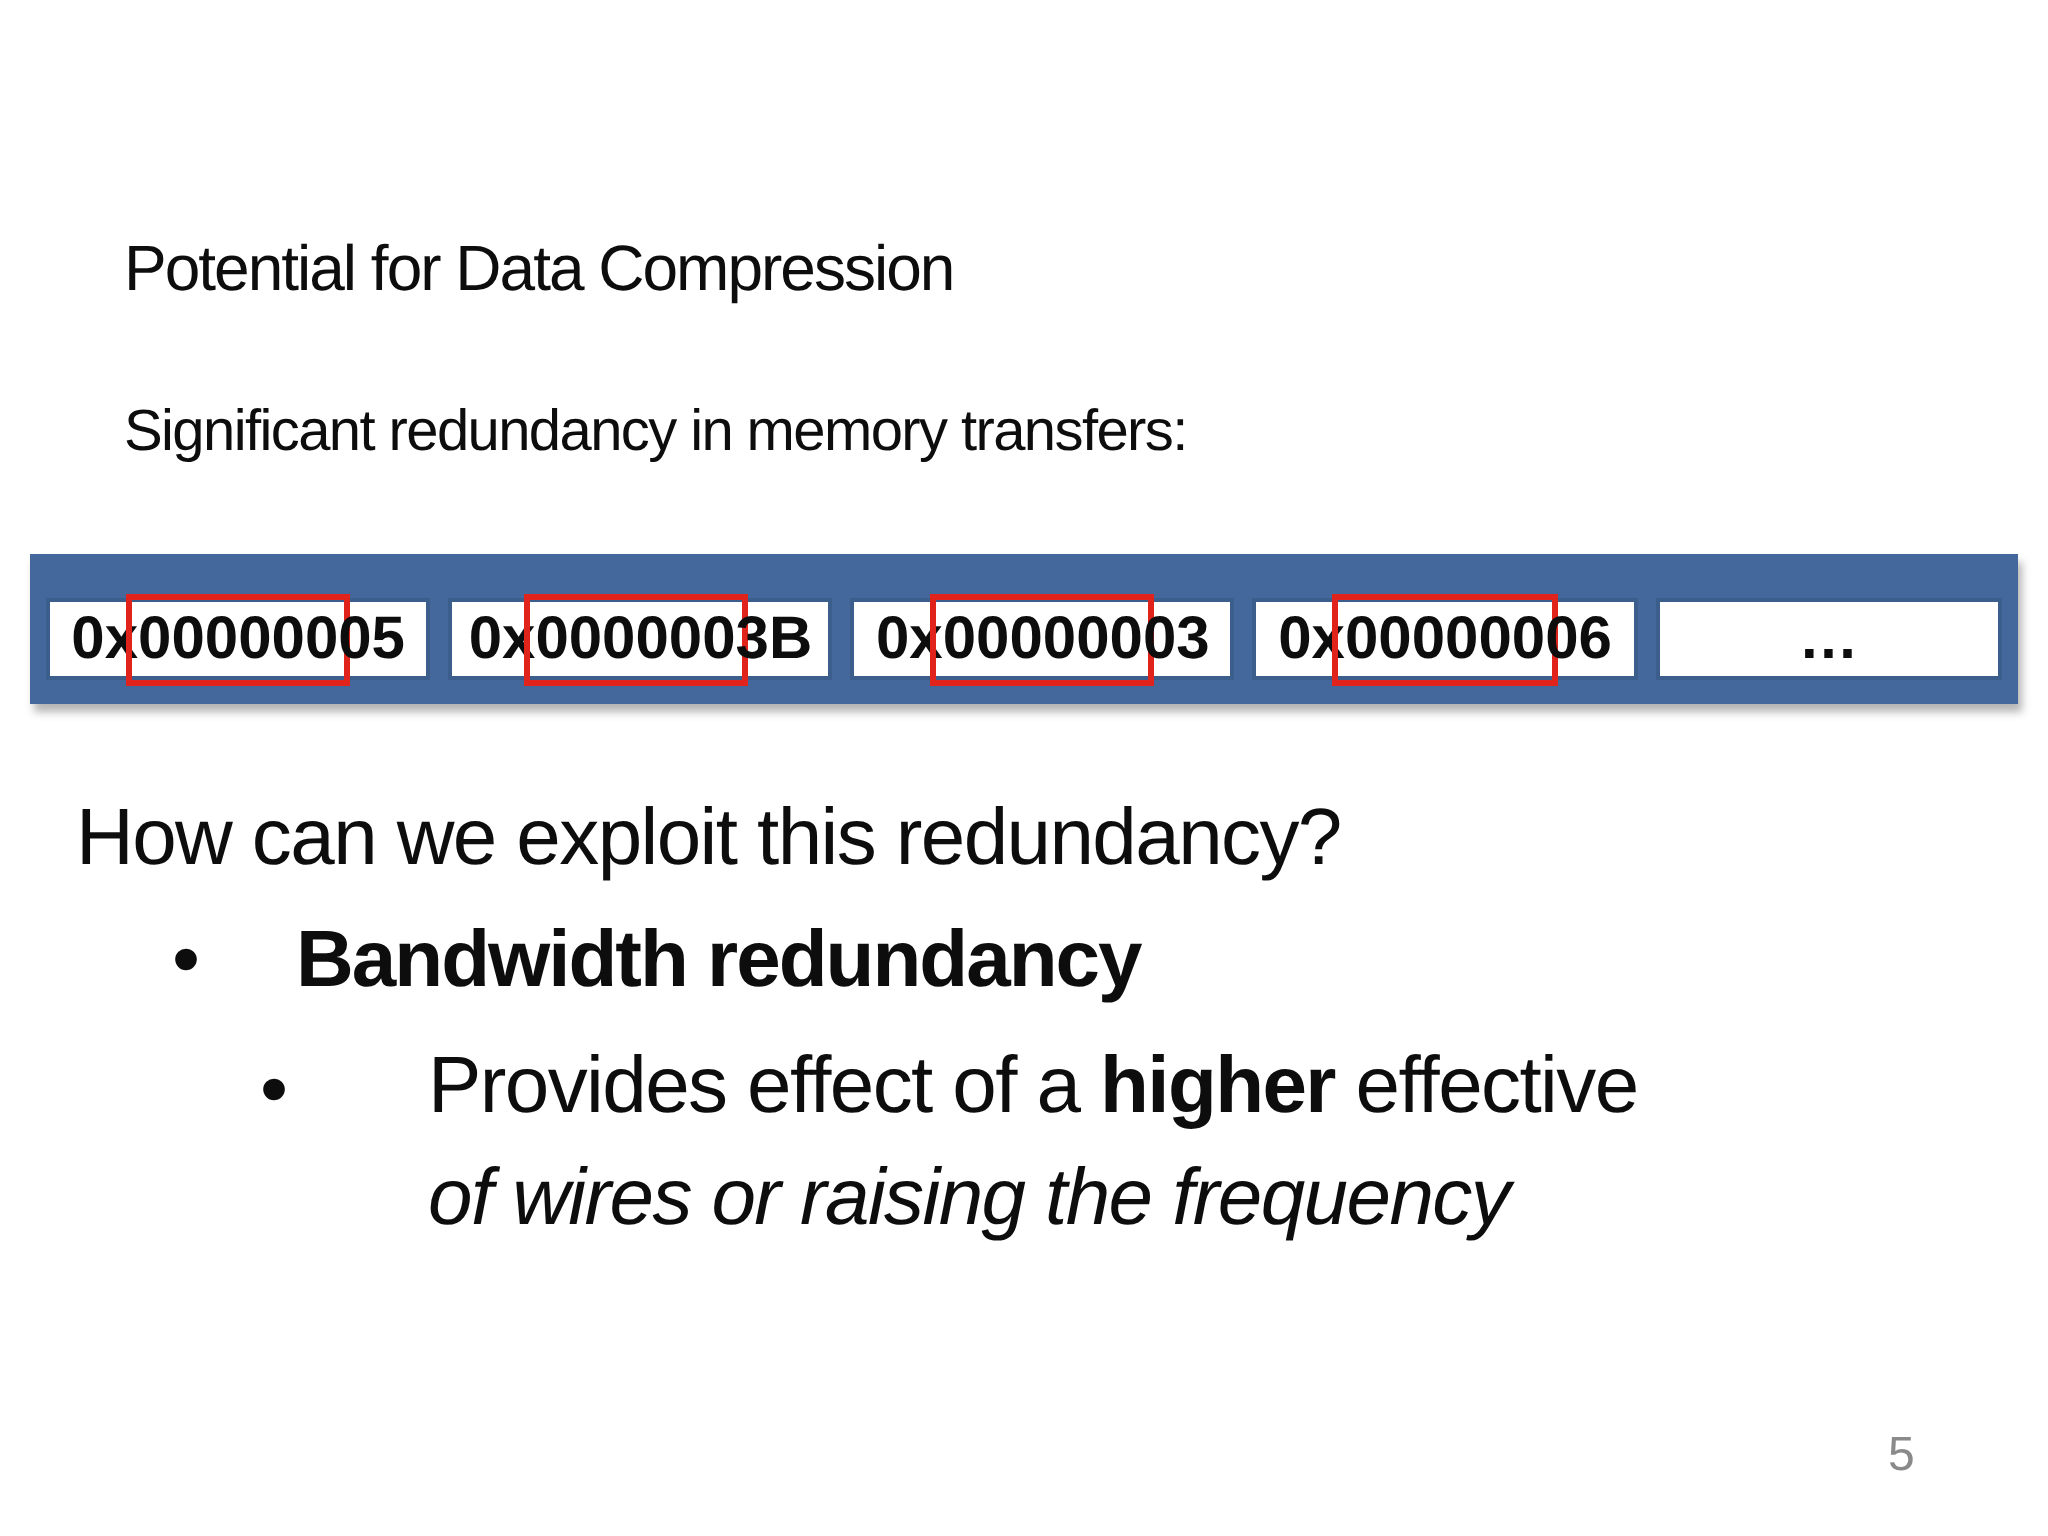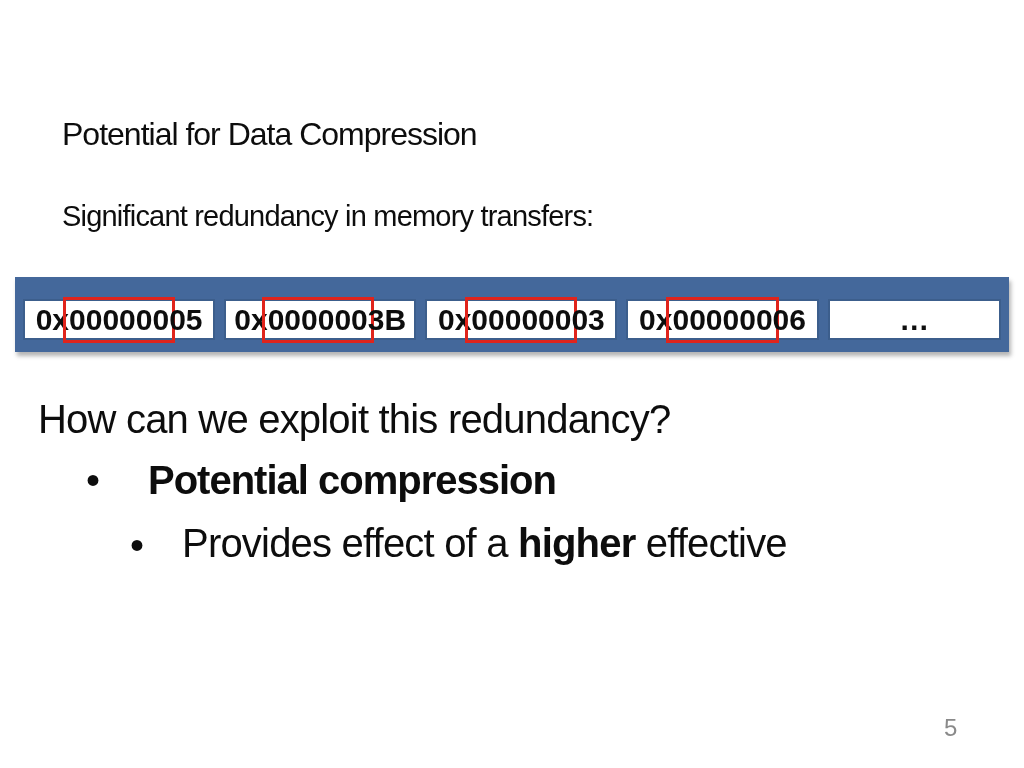--- a/index.html
+++ b/index.html
@@ -87,21 +87,21 @@
     font-size: 40px;
     line-height: 56px;
   }
   .b2-text {
     left: 182px; top: 515px;
     width: 810px;
     font-size: 40px;
     letter-spacing: -0.8px;
     line-height: 56px;
   }
-  .b2-text .line { white-space: nowrap; }
+  .b2-text .line { white-space: nowrap; margin-left: 32px; }
   .b2-text .b { font-weight: bold; }
   .b2-text .i { font-style: italic; }
 
   .page-number {
     left: 944px; top: 714px;
     font-size: 24px;
     color: #8a8a8a;
     line-height: 28px;
   }
 </style>
@@ -137,23 +137,24 @@
       </div>
       <div class="memcell">
         <span>…</span>
       </div>
     </div>
 
   <div class="abs question">How can we exploit this redundancy?</div>
 
   <div class="abs b1-bullet">•</div>
 
-  <div class="abs b1-label">Potential compression</div>
+  <div class="abs b1-label">Bandwidth redundancy</div>
 
   <div class="abs b2-bullet">•</div>
 
   <div class="abs b2-text" id="b2text">
       <div class="line"><span class="r">Provides effect of a </span><span class="b">higher</span><span class="r"> effective</span></div>
+      <div class="line"><span class="i">of wires or raising the frequency</span></div>
     </div>
 
   <div class="abs page-number">5</div>
 
 </div>
 
 </body></html>

